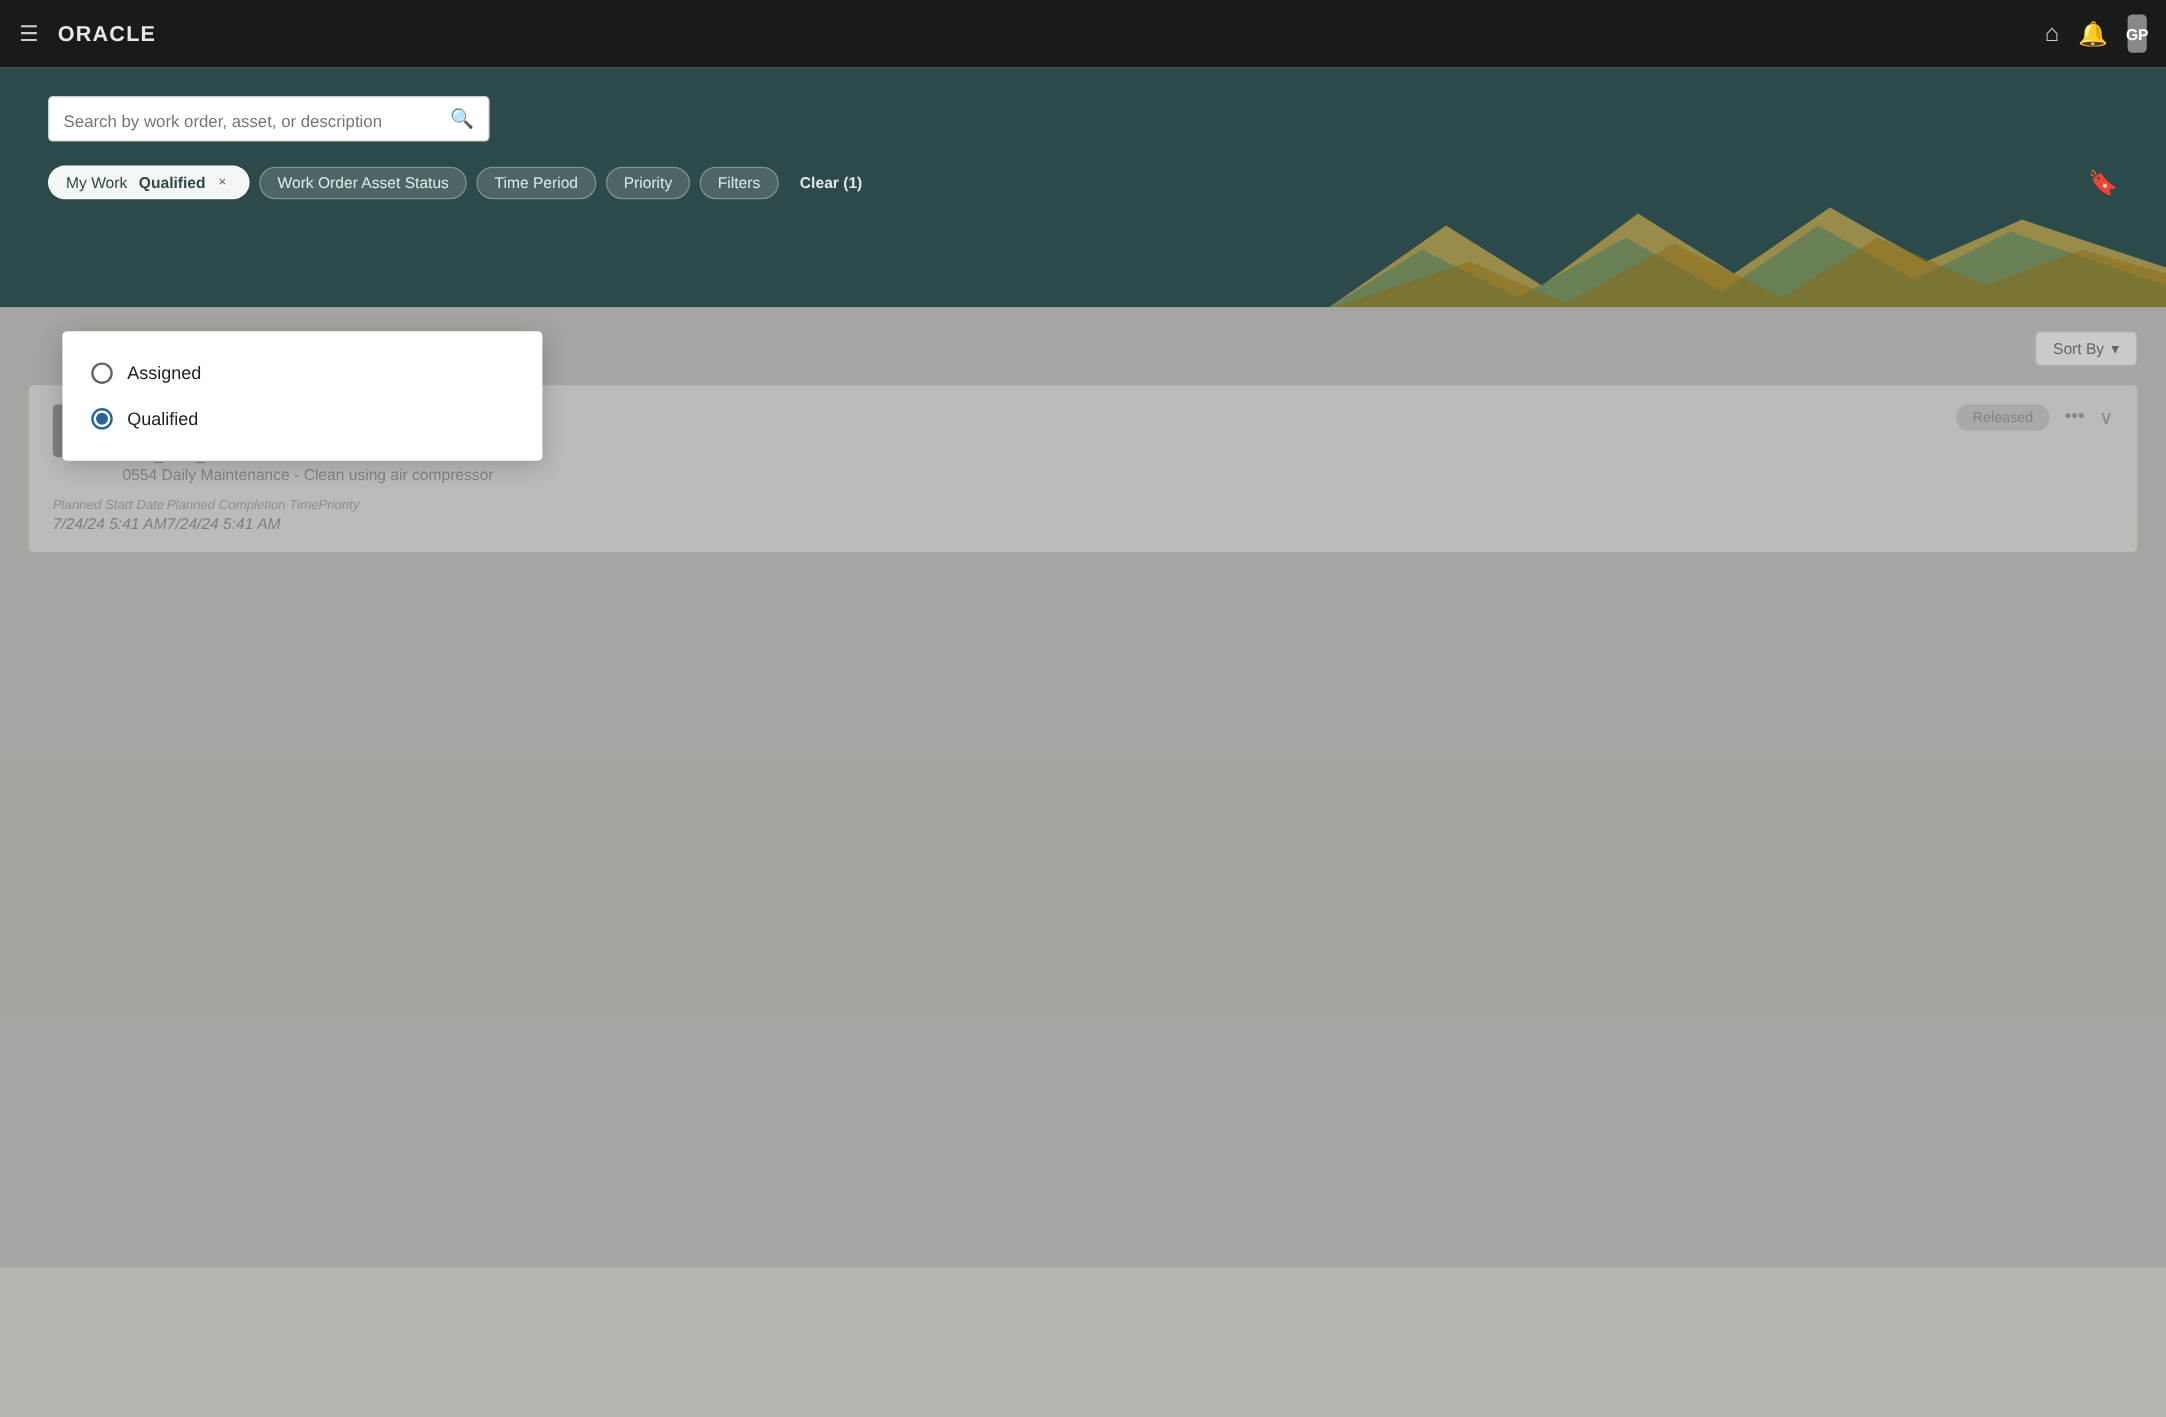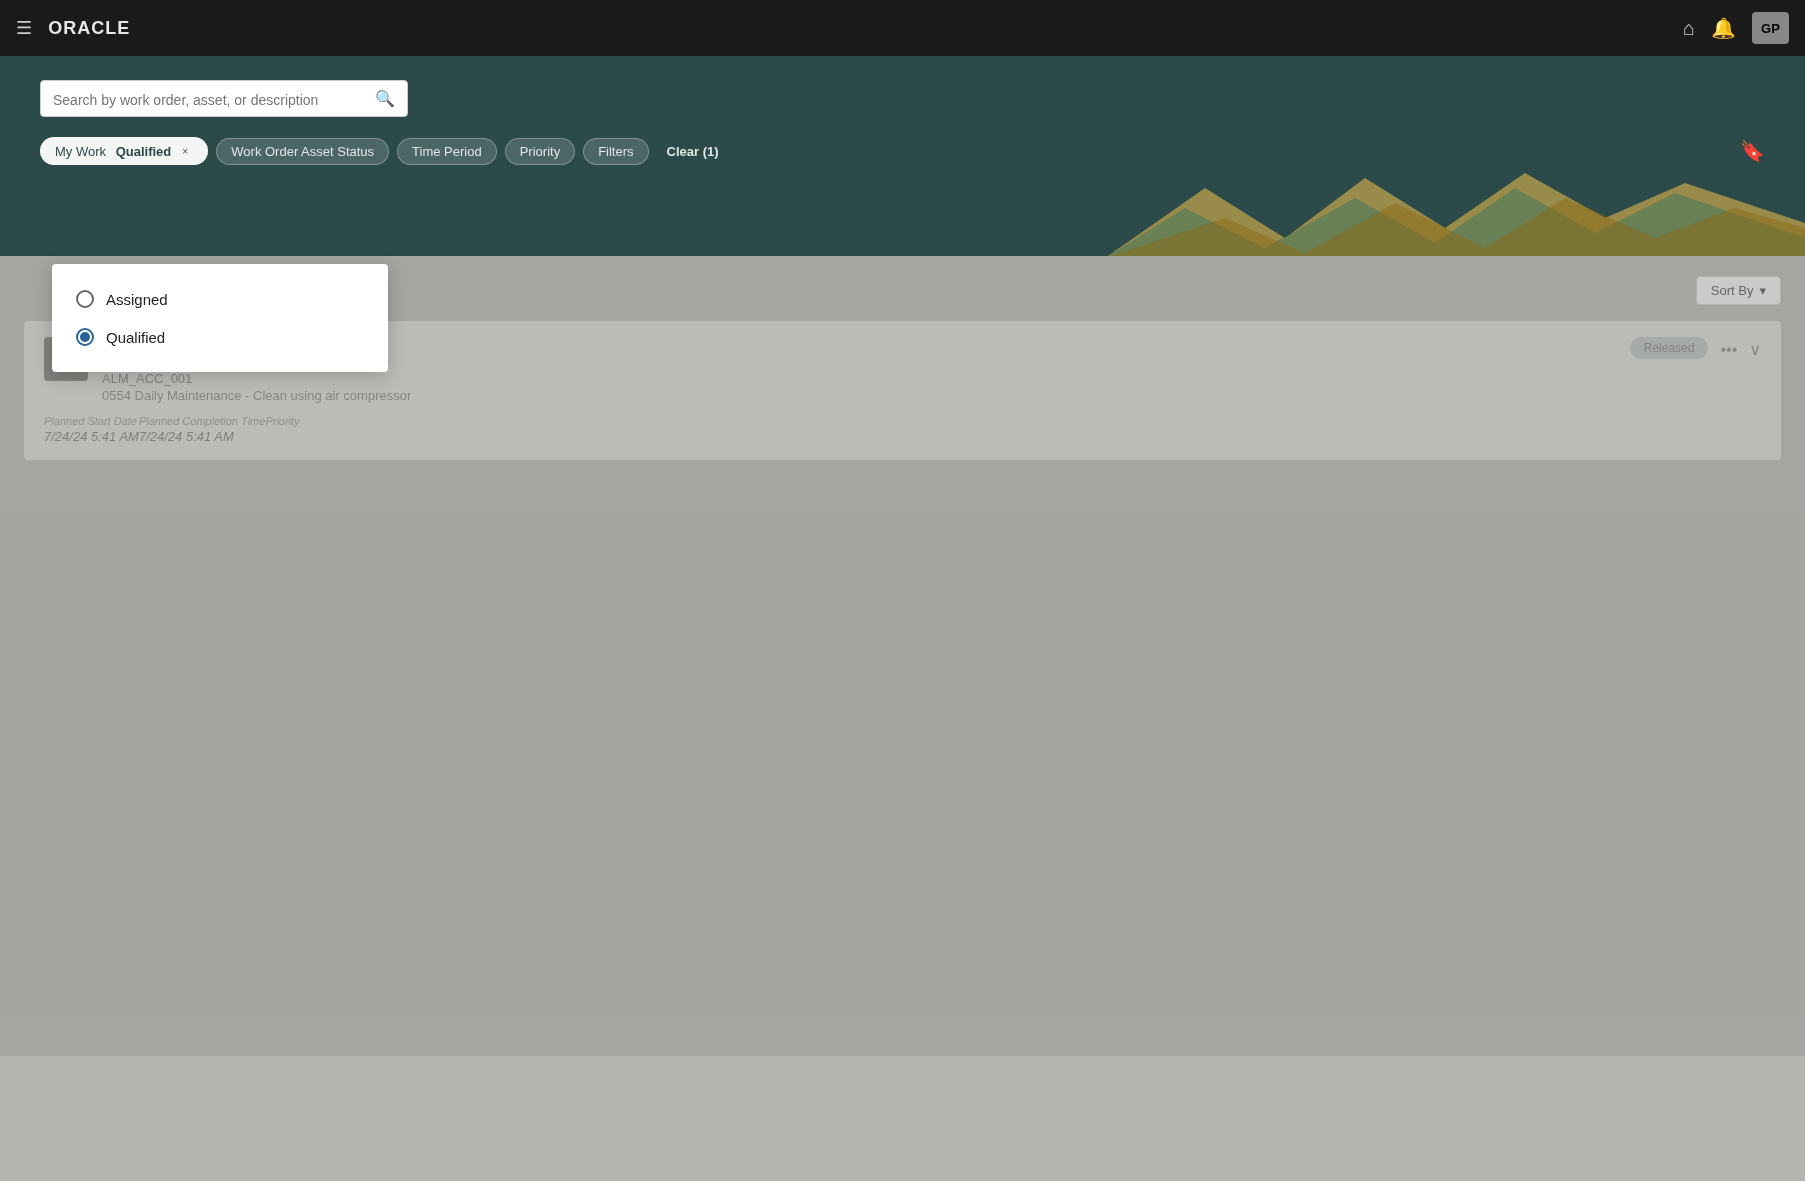--- a/index.html
+++ b/index.html
@@ -13,23 +13,23 @@
       align-items: center;
       padding: 0 16px;
       justify-content: space-between;
     }
     .top-nav-left { display: flex; align-items: center; gap: 16px; }
     .hamburger-icon { color: #ccc; font-size: 18px; cursor: pointer; }
     .oracle-logo { color: #e8e8e8; font-size: 18px; font-weight: 600; letter-spacing: 1px; }
     .top-nav-right { display: flex; align-items: center; gap: 16px; }
     .nav-icon { color: #ccc; font-size: 20px; cursor: pointer; }
     .user-avatar {
-      width: 37px; height: 32px; background: #888; border-radius: 4px;
+      width: 16px; height: 32px; background: #888; border-radius: 4px;
       display: flex; align-items: center; justify-content: center;
-      color: #000000; font-size: 13px; font-weight: 600; cursor: pointer;
+      color: #ffffff; font-size: 13px; font-weight: 600; cursor: pointer;
     }
 
     
     .header-section {
       background: #2d4a4a;
       padding: 24px 40px 0 40px;
       position: relative;
       min-height: 200px;
     }
     .page-title {
@@ -98,26 +98,26 @@
     .dropdown-overlay {
       position: absolute;
       top: 0; left: 0; right: 0; bottom: 0;
       background: rgba(150,150,145,0.5);
       z-index: 5;
     }
 
     
     .dropdown-panel {
       position: absolute;
-      top: 8px;
+      top: 20px;
       left: 52px;
       background: #fff;
       border-radius: 4px;
       box-shadow: 0 4px 20px rgba(0,0,0,0.2);
-      width: 336px;
+      width: 400px;
       padding: 16px 20px;
       z-index: 10;
     }
     .radio-option {
       display: flex;
       align-items: center;
       gap: 12px;
       padding: 10px 4px;
       cursor: pointer;
       font-size: 15px;
@@ -181,21 +181,21 @@
       width: 44px; height: 44px;
       background: #3a3a3a;
       border-radius: 4px;
       display: flex; align-items: center; justify-content: center;
       color: #ccc; font-size: 18px; flex-shrink: 0;
     }
     .work-info .avail-label { font-size: 12px; color: #555; margin-bottom: 2px; }
     .work-info .work-order-link { color: #1a6b9c; font-size: 14px; font-weight: 600; cursor: pointer; }
     .work-info .asset-code { font-size: 13px; color: #444; margin-top: 2px; }
     .work-info .description { font-size: 13px; color: #444; margin-top: 2px; }
-    .work-card-right { display: flex; align-items: flex-end; gap: 12px; }
+    .work-card-right { display: flex; align-items: center; gap: 12px; }
     .status-badge {
       background: #b8c4cc;
       color: #444;
       border-radius: 12px;
       padding: 4px 14px;
       font-size: 12px;
     }
     .more-icon { color: #555; font-size: 16px; cursor: pointer; }
     .expand-icon { color: #555; font-size: 16px; cursor: pointer; }
     .work-card-footer {

